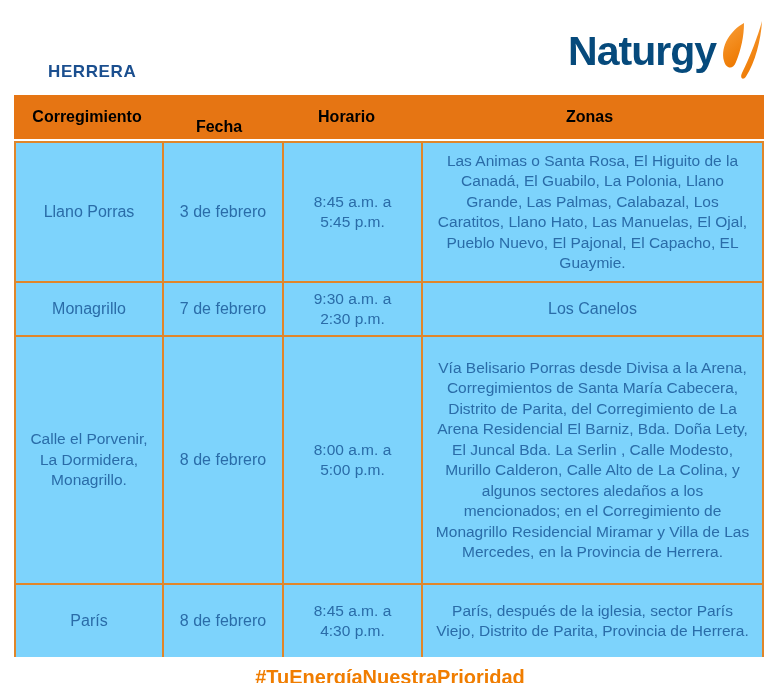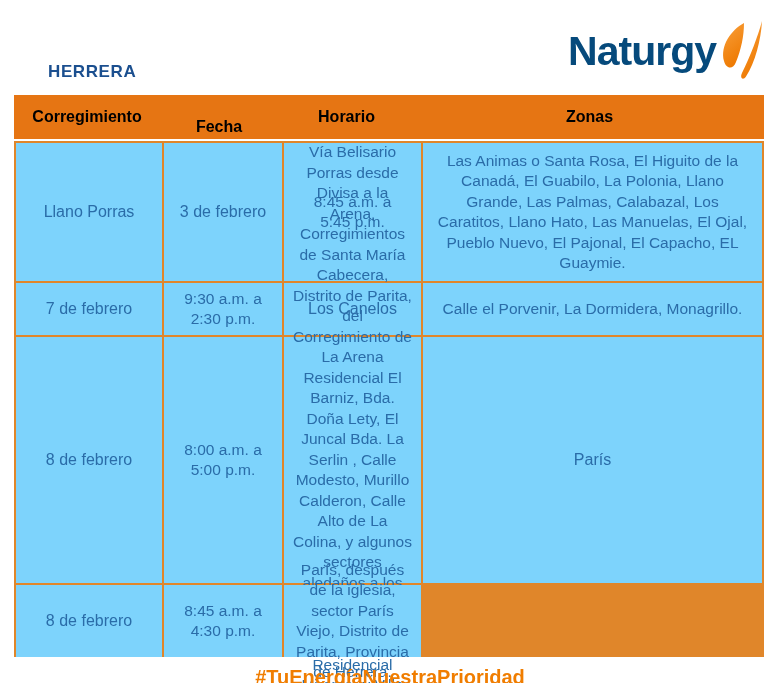--- a/index.html
+++ b/index.html
@@ -126,20 +126,21 @@
     <div class="th th-zonas">Zonas</div>
   </div>
 
   <div class="grid">
 
     <div class="cell name">Llano Porras</div>
     <div class="cell name">3 de febrero</div>
     <div class="cell time">8:45 a.m. a 5:45 p.m.</div>
     <div class="cell zonas">Las Animas o Santa Rosa, El Higuito de la Canadá, El Guabilo, La Polonia, Llano Grande, Las Palmas, Calabazal, Los Caratitos, Llano Hato, Las Manuelas, El Ojal,  Pueblo Nuevo, El Pajonal, El Capacho, EL Guaymie.</div>
 
+    <div class="cell name">Monagrillo</div>
     <div class="cell name">7 de febrero</div>
     <div class="cell time">9:30 a.m. a 2:30 p.m.</div>
     <div class="cell name">Los Canelos</div>
 
     <div class="cell zonas">Calle el Porvenir, La Dormidera, Monagrillo.</div>
     <div class="cell name">8 de febrero</div>
     <div class="cell time">8:00 a.m. a 5:00 p.m.</div>
     <div class="cell zonas">Vía Belisario Porras desde Divisa a la Arena, Corregimientos de Santa María Cabecera, Distrito de Parita, del Corregimiento de La Arena Residencial El Barniz, Bda. Doña Lety, El Juncal Bda. La Serlin , Calle Modesto, Murillo Calderon, Calle Alto de La Colina, y algunos sectores aledaños a los mencionados; en el Corregimiento de Monagrillo Residencial Miramar y Villa de Las Mercedes, en la Provincia de Herrera.</div>
 
     <div class="cell name">París</div>

